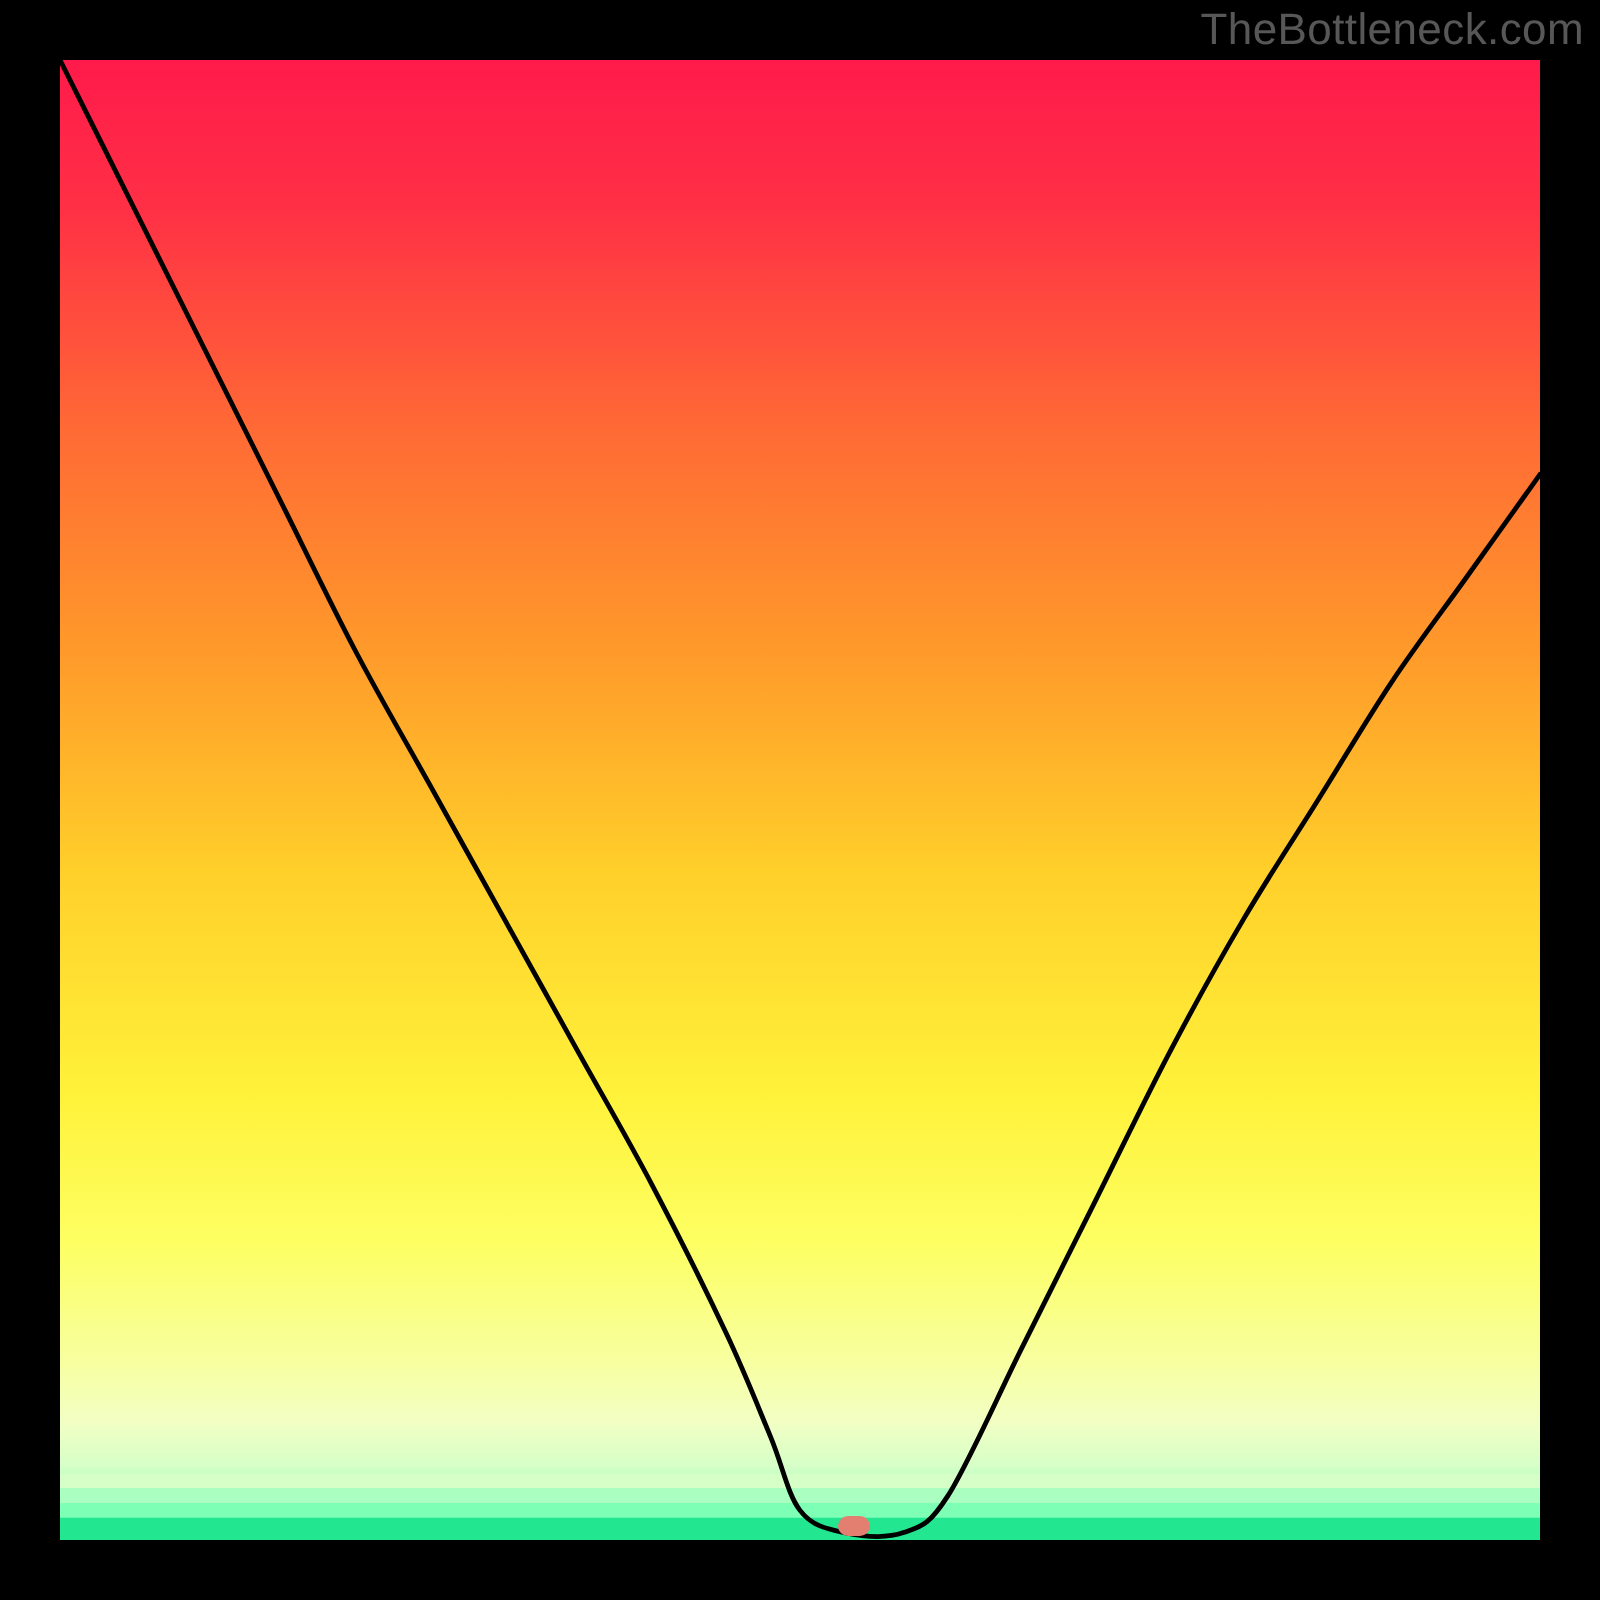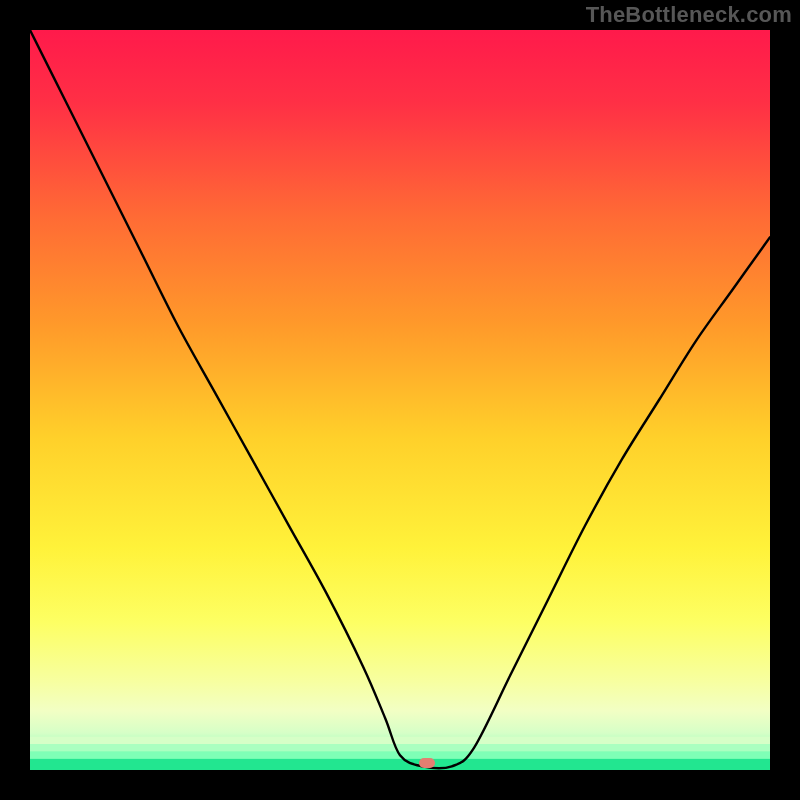--- a/index.html
+++ b/index.html
@@ -16,21 +16,21 @@
     width: 800px;
     height: 800px;
     background: #000;
   }
   .watermark {
     position: absolute;
     top: 2px;
     right: 8px;
     color: #575757;
     font-size: 22px;
-    font-weight: 700;
+    font-weight: 400;
     letter-spacing: 0.2px;
     z-index: 10;
     pointer-events: none;
   }
   .plot-area {
     position: absolute;
     left: 30px;
     top: 30px;
     width: 740px;
     height: 740px;

